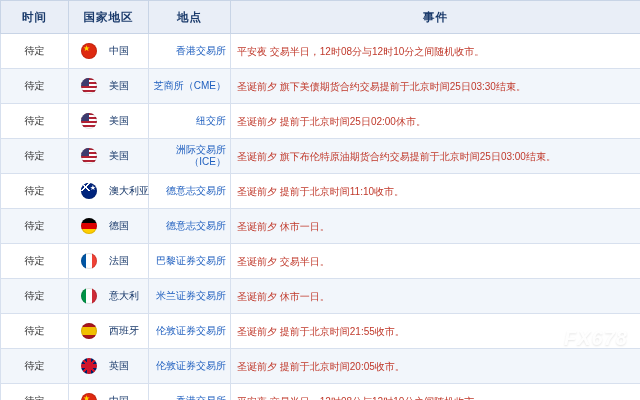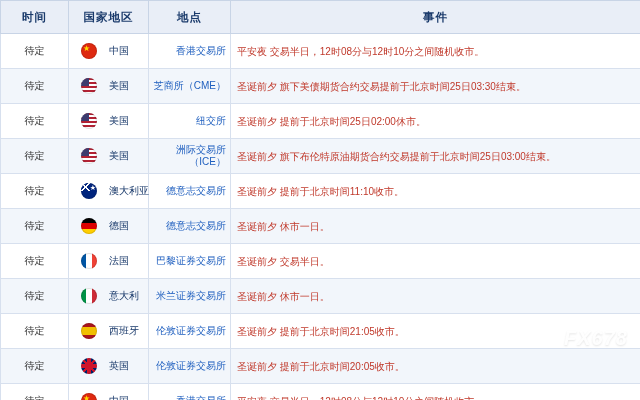--- a/index.html
+++ b/index.html
@@ -284,21 +284,21 @@
         </tr>
         <tr class="odd">
           <td class="time">待定</td>
           <td class="country">
             <div class="country-inner">
               <span class="flag flag-es"></span>
               <span>西班牙</span>
             </div>
           </td>
           <td class="venue">伦敦证券交易所</td>
-          <td class="event">圣诞前夕 提前于北京时间21:05收市。</td>
+          <td class="event">圣诞前夕 提前于北京时间21:55收市。</td>
         </tr>
         <tr class="even">
           <td class="time">待定</td>
           <td class="country">
             <div class="country-inner">
               <span class="flag flag-gb"></span>
               <span>英国</span>
             </div>
           </td>
           <td class="venue">伦敦证券交易所</td>

